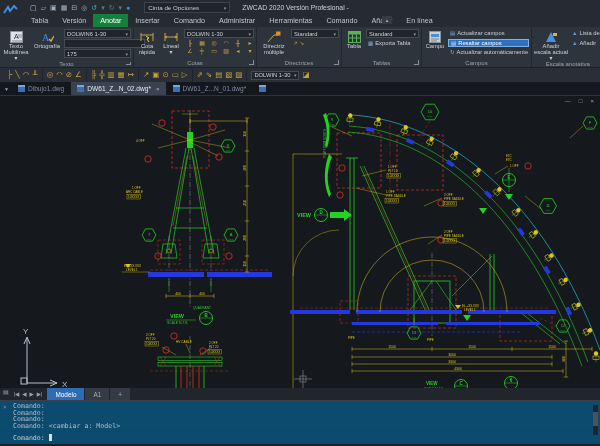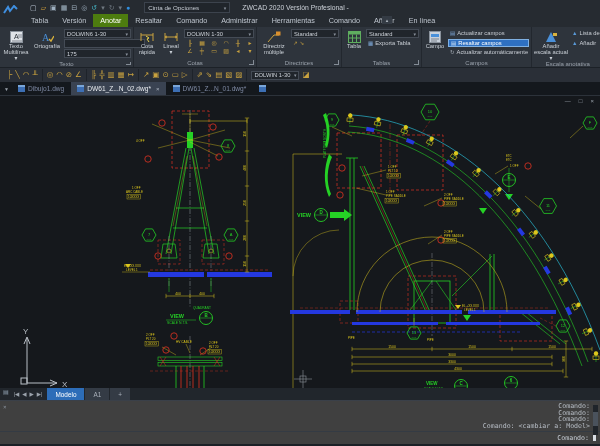--- a/index.html
+++ b/index.html
@@ -9,21 +9,21 @@
   .titlebar{height:13px;background:#262b31;display:flex;align-items:center;padding:1px 4px 0 2px;position:relative;flex:none;}
   .logo{width:18px;height:11px;position:relative;flex:none;}
   .qat{display:flex;align-items:center;gap:4px;margin-left:10px;}
   .qi{font-size:7px;line-height:8px;}
   .combo-title{height:9px;background:#20252b;border:1px solid #3c434d;color:#c6ccd4;font-size:6.2px;display:flex;align-items:center;justify-content:space-between;padding:0 3px;margin-left:14px;width:78px;}
   .combo-title .arr{color:#8a929c;font-size:5px;}
   .win-title{color:#ccd1d8;font-size:6.8px;margin-left:12px;white-space:nowrap;}
   
   .tabsrow{height:13px;background:#262b31;display:flex;align-items:stretch;padding-left:24px;position:relative;flex:none;}
   .rtab{color:#bfc6cf;font-size:7.2px;padding:0 7px;display:flex;align-items:center;}
-  .rtab.active{background:#4d7c0f;color:#fff;}
+  .rtab.active{background:#15803d;color:#fff;}
   .collapse{position:absolute;left:382px;top:2px;width:10px;height:8px;background:#343b44;color:#aab2bb;font-size:5px;display:flex;align-items:center;justify-content:center;}
   
   .ribbon{height:40px;background:#2e343c;display:flex;flex:none;overflow:hidden;}
   .panel{display:flex;flex-direction:column;border-right:1px solid #22272e;box-sizing:border-box;flex:none;}
   .pbody{flex:1;display:flex;padding:2px 2px 0 2px;gap:2px;}
   .plabel{height:9px;display:flex;align-items:center;justify-content:center;color:#9aa2ac;font-size:6px;position:relative;white-space:nowrap;overflow:hidden;}
   .dl{position:absolute;right:2px;bottom:2px;width:4px;height:4px;border-right:1px solid #848c96;border-bottom:1px solid #848c96;}
   .bigbtn{display:flex;flex-direction:column;align-items:center;color:#ccd2d9;font-size:5.8px;line-height:6.2px;text-align:center;flex:none;}
   .bicon{height:13px;display:flex;align-items:center;justify-content:center;margin-top:1px;}
   .rcol{display:flex;flex-direction:column;gap:1px;flex:1;min-width:0;}
@@ -54,21 +54,21 @@
   .wctrl{position:absolute;top:2px;right:6px;display:flex;gap:8px;color:#9aa2ab;font-size:6px;z-index:2;}
   .sg{stroke:#25d125;} .sy{stroke:#ddc71c;} .sr{stroke:#e03222;} .sb{stroke:#2438e0;}
   .sc{stroke:#28b8d0;} .sw{stroke:#b9bfc6;}
   .dsh{stroke-dasharray:3,2;} .ddot{stroke-dasharray:5,1.5,1,1.5;}
   
   .layoutbar{height:12px;background:#21262c;display:flex;align-items:stretch;padding-left:3px;gap:2px;font-size:5.5px;color:#9aa2ab;flex:none;}
   .lnav{display:flex;align-items:center;gap:3px;padding:0 3px;}
   .ltab{padding:0 8px;display:flex;align-items:center;font-size:6.4px;background:#343b45;color:#aab1bb;}
   .ltab.active{background:#2d6db8;color:#fff;}
   
-  .cmd{height:43px;background:#404040;border-top:1px solid #3a4049;position:relative;font-family:"DejaVu Sans Mono",monospace;flex:none;text-align:right;}
+  .cmd{height:43px;background:#0c4a6e;border-top:1px solid #3a4049;position:relative;font-family:"DejaVu Sans Mono",monospace;flex:none;}
   .cmdclose{position:absolute;left:3px;top:3px;color:#8a929c;font-size:6px;line-height:6px;}
   .cmdhist{padding:2px 10px 0 13px;color:#b6bcc4;font-size:6.6px;line-height:6.5px;white-space:pre;}
   .cmdinput{position:absolute;left:0;right:0;bottom:1px;border-top:1px solid #343b44;padding:2px 4px 1px 13px;color:#c6ccd4;font-size:6.6px;}
   .cursor{display:inline-block;width:3px;height:7px;background:#d8dde3;vertical-align:-1px;}
   .cmdscroll{position:absolute;right:2px;top:4px;bottom:9px;width:5px;background:#1f242a;}
   .thumb{position:absolute;top:7px;height:14px;left:0;right:0;background:#4a525c;}
   .bottomstrip{height:6px;background:#1b2026;flex:1;}
 </style>
 </head>
 <body>
@@ -99,21 +99,21 @@
       <span class="arr">▾</span>
     </div>
     <div class="win-title">ZWCAD 2020 Versión Profesional -</div>
   </div>
 
   <div class="tabsrow">
     <div style="display:flex" id="ribbonTabs">
         <div class="rtab">Tabla</div>
         <div class="rtab">Versión</div>
         <div class="rtab active">Anotar</div>
-        <div class="rtab">Resaltar</div>
+        <div class="rtab">Insertar</div>
         <div class="rtab">Comando</div>
         <div class="rtab">Administrar</div>
         <div class="rtab">Herramientas</div>
         <div class="rtab">Comando</div>
         <div class="rtab">Añadir</div>
         <div class="rtab">En línea</div>
       </div>
     <div class="collapse">▴</div>
   </div>
 

